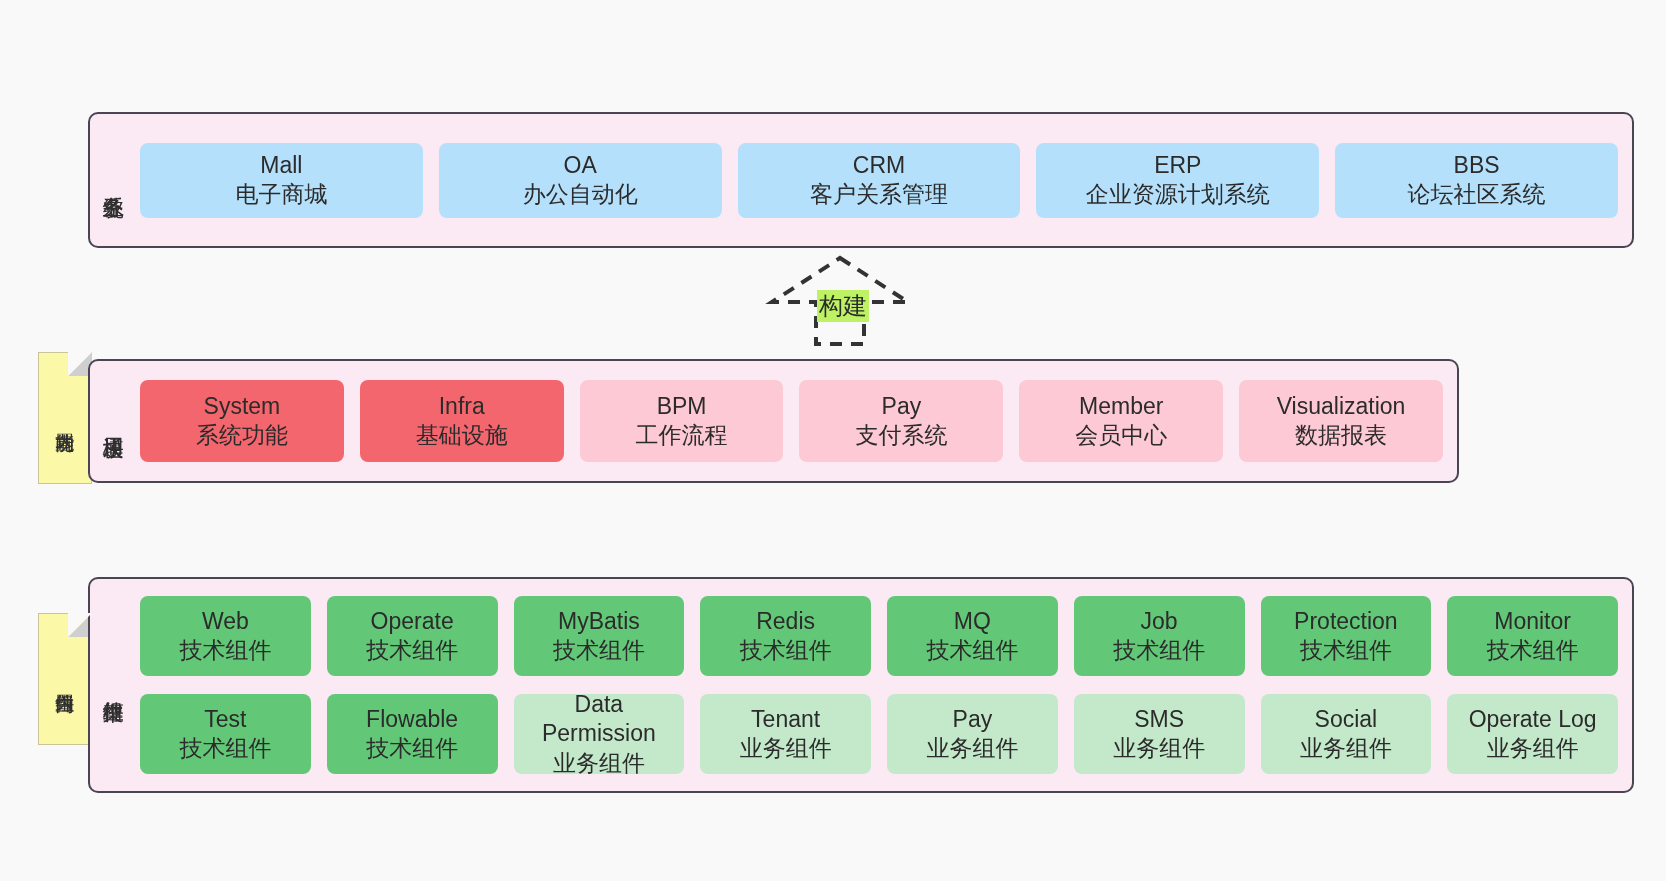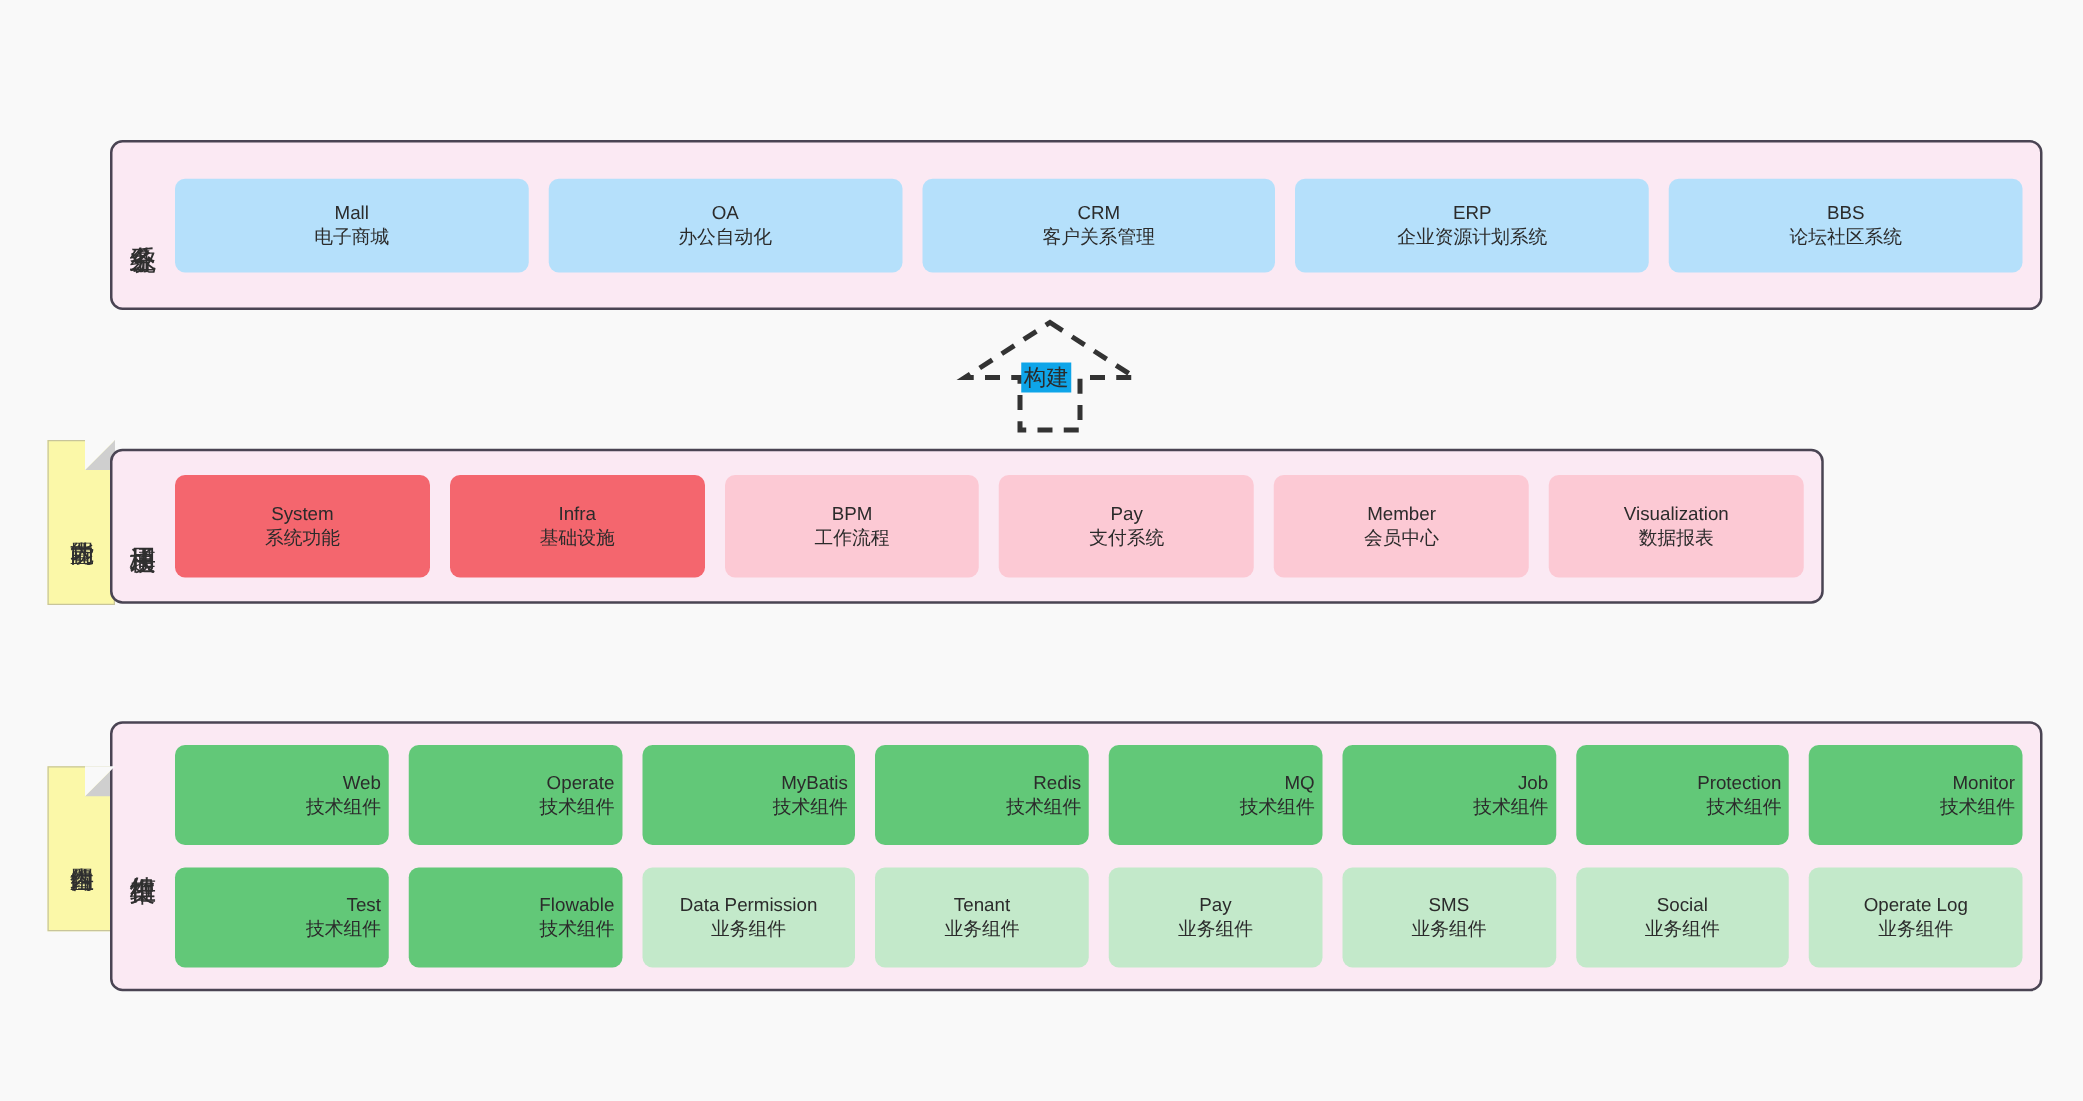--- a/index.html
+++ b/index.html
@@ -69,35 +69,35 @@
   }
 
   .card {
     flex: 1 1 0;
     border-radius: 8px;
     display: flex;
     flex-direction: column;
     align-items: center;
     justify-content: center;
     text-align: center;
-    font-size: 15px;
+    font-size: 23px;
     line-height: 1.28;
     color: #2b2b2b;
     box-sizing: border-box;
     padding: 4px 6px;
     min-width: 0;
   }
   .card .t1 { display: block; }
   .card .t2 { display: block; }
 
   
   .blue    { background: #b5e0fb; }
   .red     { background: #f4666e; }
   .pink    { background: #fcc9d4; }
-  .green   { background: #62c878; align-items: flex-end; }
+  .green   { background: #62c878; }
   .green-l { background: #c3e9ca; }
 
   
   #layer-business { left: 88px;  top: 112px; width: 1546px; height: 136px; }
   #layer-common   { left: 88px;  top: 359px; width: 1371px; height: 124px; }
   #layer-frame    { left: 88px;  top: 577px; width: 1546px; height: 216px; }
 
   #layer-business .card { height: 75px; }
   #layer-common .card   { height: 82px; }
   #layer-frame .card    { height: 80px; }
@@ -154,23 +154,23 @@
     width: 160px;
     height: 96px;
   }
   #arrow-build   { left: 760px; top: 252px; }
   #arrow-realize { left: 775px; top: 484px; }
 
   .arrow svg { display: block; overflow: visible; }
 
   .arrow-label {
     position: absolute;
-    font-size: 18px;
+    font-size: 24px;
     color: #2b2b2b;
-    background: #0ea5e9;
+    background: #bef264;
     padding: 0 2px;
     white-space: nowrap;
     user-select: none;
   }
   #arrow-build .arrow-label   { left: 57px; top: 38px; }
   #arrow-realize .arrow-label { left: 57px; top: 38px; }
 </style>
 </head>
 <body>
 

